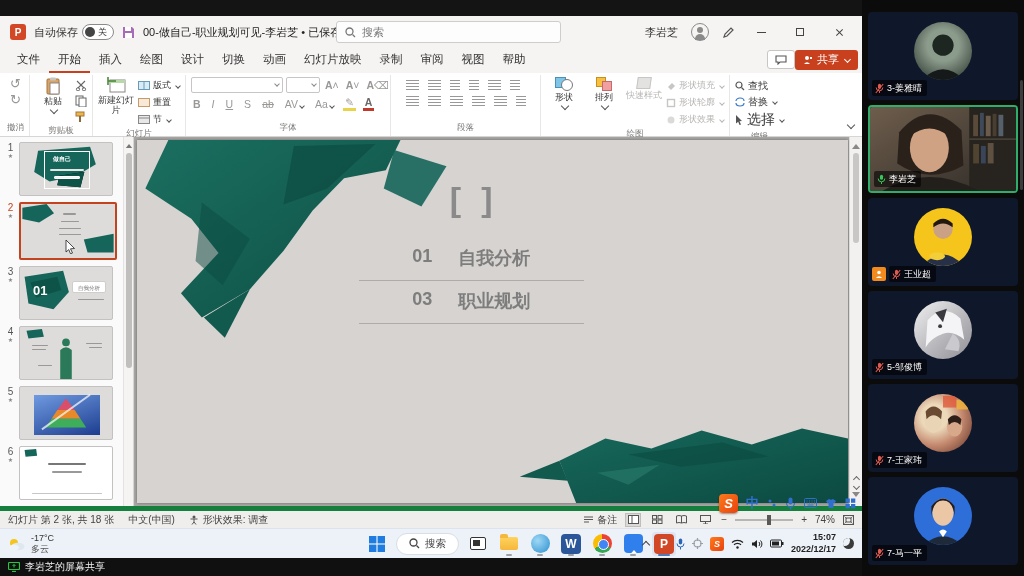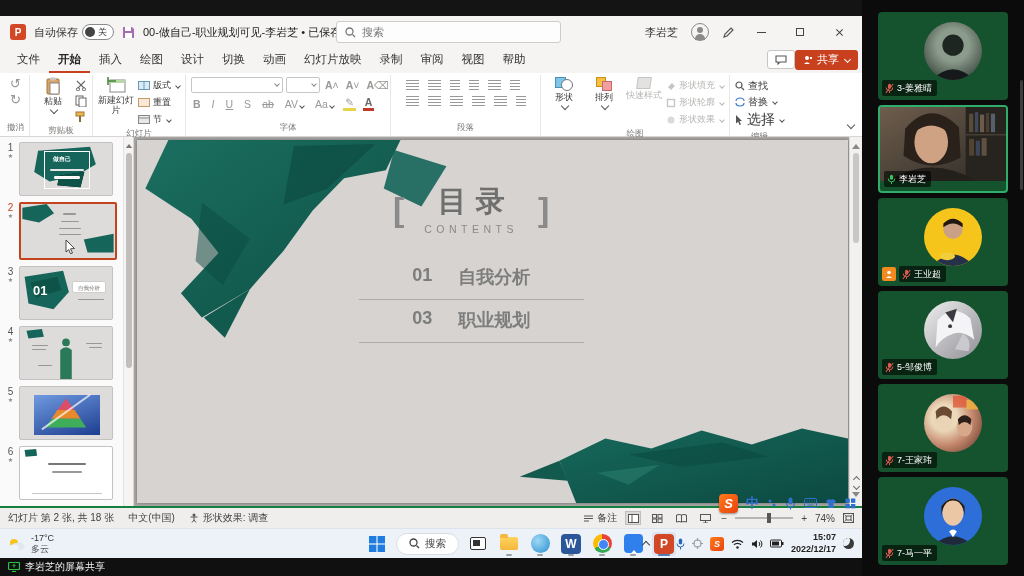--- a/index.html
+++ b/index.html
@@ -39,21 +39,21 @@
   .min-g { width:9px; height:1px; background:#444; }
   .max-g { width:8px; height:8px; border:1px solid #444; }
   .x-g { position:relative; width:9px; height:9px; }
   .x-g::before,.x-g::after { content:""; position:absolute; left:4px; top:0; width:1px; height:9px; background:#444; }
   .x-g::before{ transform:rotate(45deg);} .x-g::after{ transform:rotate(-45deg);}
 
   
   .tabrow { height:25px; background:#f6f4f3; display:flex; align-items:stretch; padding:0 4px 0 8px;
     font-size:11.5px; color:#333; }
   .rtab { padding:4px 9px 0; cursor:default; }
-  .rtab.active { font-weight:bold; color:#262626; border-bottom:2.5px solid #c8401e; }
+  .rtab.active { font-weight:normal; color:#262626; border-bottom:2.5px solid #c8401e; }
   .tabrow-right { margin-left:auto; display:flex; align-items:center; gap:0; padding-bottom:2px; }
   .cmt-btn { width:28px; height:19px; border:1px solid #c8c6c4; border-radius:3px; background:#fff;
     display:grid; place-items:center; }
   .share-btn { background:#c8401e; color:#fff; border-radius:3px; height:20px; padding:0 8px;
     display:flex; align-items:center; gap:4px; font-size:11px; }
   .share-btn .chev { border-color:#fff; width:5px; height:5px; }
 
   
   .ribbon { height:64px; background:#fff; border-bottom:1px solid #d8d6d4; display:flex; padding:2px 2px 0; }
   .rgroup { display:flex; flex-direction:column; align-items:center; padding:2px 5px 1px;
@@ -110,21 +110,21 @@
   .tri-up { width:0; height:0; border:4px solid transparent; border-bottom:5px solid #8a8886; margin:3px auto; }
   .tri-dn { width:0; height:0; border:4px solid transparent; border-top:5px solid #8a8886; margin:3px auto; }
   .chev-s { width:5px; height:5px; border-right:1.5px solid #6a6866; border-bottom:1.5px solid #6a6866; margin:2px auto; }
   .chev-s.up { transform:rotate(-135deg); } .chev-s.dn { transform:rotate(45deg); }
   .cthumb { position:absolute; left:3px; right:3px; top:16px; height:90px; background:#c9c7c5; border-radius:3px; }
   .cs-bottom { position:absolute; bottom:2px; left:0; right:0; }
   .tscroll { position:absolute; right:0; top:0; bottom:0; width:10px; background:#f5f4f3; border-left:1px solid #e5e3e1; }
   .tthumb { position:absolute; left:2px; width:6px; top:16px; height:215px; background:#c1bfbd; border-radius:3px; }
 
   
-  .statusbar { height:22px; background:#f0eeec; border-top:2px solid #15803d; display:flex;
+  .statusbar { height:22px; background:#f0eeec; border-top:5px solid #15803d; display:flex;
     align-items:center; font-size:10px; color:#444; padding:0 8px; gap:14px; }
   .sb-right { margin-left:auto; display:flex; align-items:center; gap:8px; }
   .viewbtn { width:16px; height:14px; display:grid; place-items:center; }
   .viewbtn.on { background:#dcdad8; border:1px solid #c0bebc; }
   .zoomtrack { width:58px; height:2px; background:#b8b6b4; position:relative; }
   .zoomknob { position:absolute; left:55%; top:-4px; width:4px; height:10px; background:#5a5856; }
 
   
   .ime { position:absolute; right:6px; top:491px; height:24px; display:flex; align-items:center;
     gap:8px; z-index:6; }
@@ -170,21 +170,21 @@
   .clock { font-size:9px; text-align:right; line-height:1.25; color:#222;font-weight:bold; }
   .moon { width:11px; height:11px; border-radius:50%; background:#3a3a3a; position:relative; overflow:hidden; }
   .moon::after { content:""; position:absolute; left:-4px; top:-3px; width:11px; height:11px;
     border-radius:50%; background:#edf2f9; }
 
   
   .strip-bottom { height:18px; background:#101010; display:flex; align-items:center; gap:5px;
     padding-left:8px; color:#f0f0f0; font-size:10px; }
 
   
-  .tile { width:130px; height:88px; margin:0 auto 5px; background:#14532d; border-radius:4px;
+  .tile { width:150px; height:88px; margin:0 auto 5px; background:#0f172a; border-radius:4px;
     position:relative; overflow:hidden; }
   .tile.speaking { border:2px solid #2fae6b; }
   .av { width:58px; height:58px; border-radius:50%; position:absolute; left:46px; top:10px; overflow:hidden; }
   .av svg { display:block; width:100%; height:100%; }
   .av1 { background:radial-gradient(circle at 50% 40%, #8c9c8c 0 35%, #4a564c 75%, #333d35); }
   .av3 { background:#f6c51c; }
   .av4 { background:linear-gradient(135deg,#f0f0f0,#b9b9bd 55%,#8f8f95); }
   .av5 { background:radial-gradient(circle at 35% 40%, #ecd9ba 0 25%, #c4886e 55%, #7a4a3a 85%, #513028); }
   .av6 { background:#2e6ed8; }
   .badges { position:absolute; left:4px; bottom:4px; display:flex; align-items:center; gap:3px; }
@@ -581,24 +581,20 @@
           <path d="M108 148 L84 196 L64 176 Z" fill="#12594e"></path>
           <path d="M246 10 L296 26 L272 66 L236 48 Z" fill="#15655a" opacity="0.9"></path>
           <path d="M404 318 L448 296 L492 306 L540 288 L588 302 L636 286 L680 296 L680 360 L420 360 Z" fill="url(#g2)"></path>
           <path d="M404 318 L366 334 L412 338 Z" fill="#12594e"></path>
           <path d="M470 312 L560 300 L604 314 L520 324 Z" fill="#0c4a40" opacity="0.6"></path>
           <path d="M440 330 L500 322 L470 342 Z" fill="#2a7d6c" opacity="0.6"></path>
         </svg>
         <div class="toc">
           <div class="toc-title">
             <span class="bracket">[</span>
-            <span>
-              <div class="ttl">目录</div>
-              <div class="subtitle">CONTENTS</div>
-            </span>
             <span class="bracket">]</span>
           </div>
           <div class="toc-items">
             <div class="toc-item">
               <span>01</span>
               <span>自我分析</span>
             </div>
             <div class="toc-item">
               <span>03</span>
               <span>职业规划</span>

